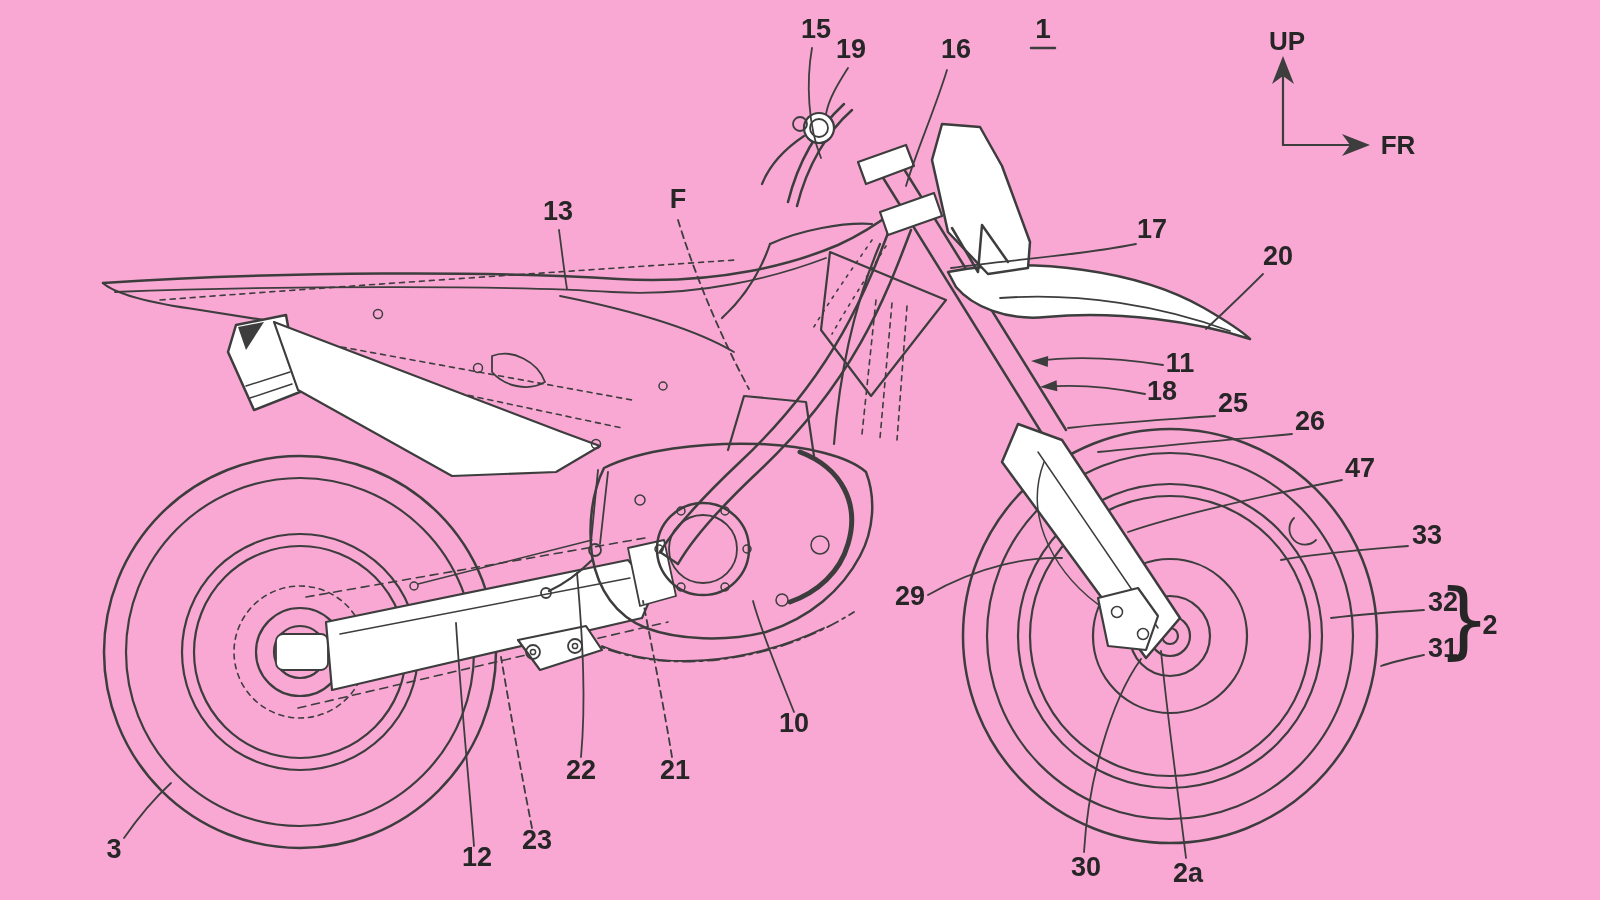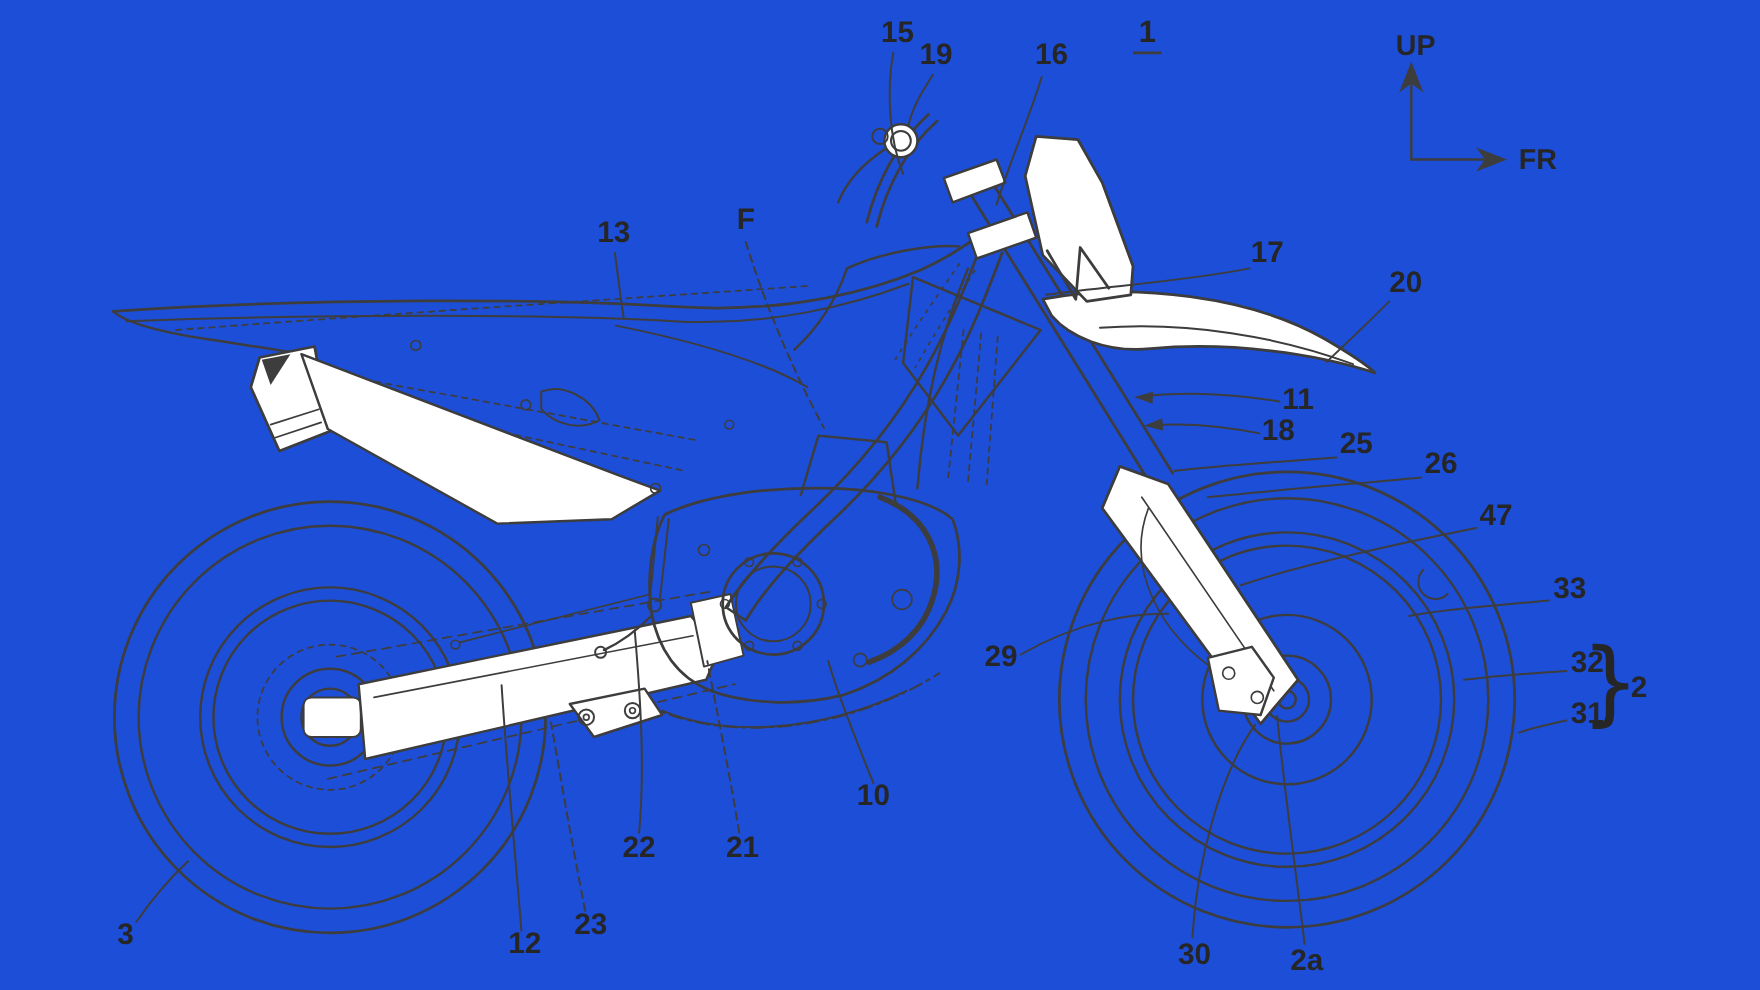--- a/index.html
+++ b/index.html
@@ -1,18 +1,18 @@
 <!DOCTYPE html>
 <html style="--line: #3d3d3d; --label: #262626;"><head>
 <meta charset="utf-8">
 <style>
   html,body{margin:0;padding:0;background:#e9e9e9;}
   .stage{
     position:relative;width:1600px;height:900px;margin:0 auto;
-    background:#1d4ed8;overflow:hidden;
+    background:#f9a8d4;overflow:hidden;
     font-family:"Liberation Sans", sans-serif;
   }
   svg{display:block;width:1600px;height:900px;}
   .ln{fill:none;stroke:var(--line,#3d3d3d);stroke-width:2.2;stroke-linecap:round;stroke-linejoin:round;}
   .wh{fill:#ffffff;}
   .thin{stroke-width:1.5;}
   .mid{stroke-width:1.8;}
   .bold{stroke-width:2.5;}
   .pipe{stroke-width:5;}
   .dsh{stroke-dasharray:5 5;stroke-width:1.6;}

